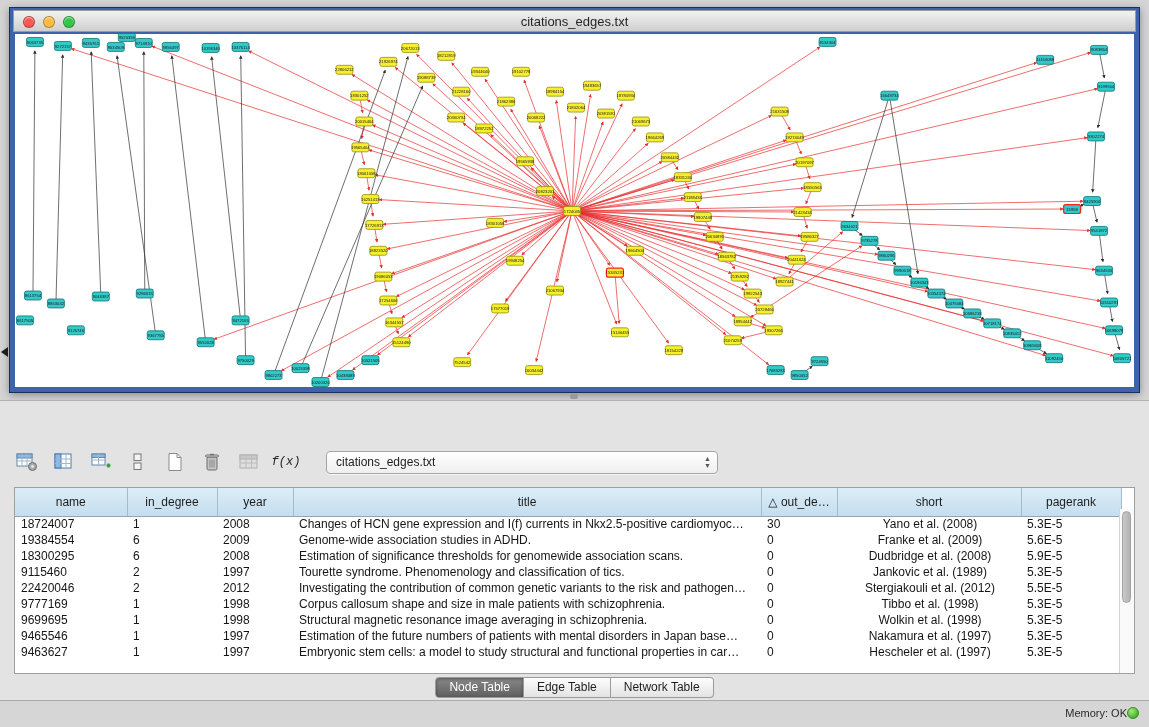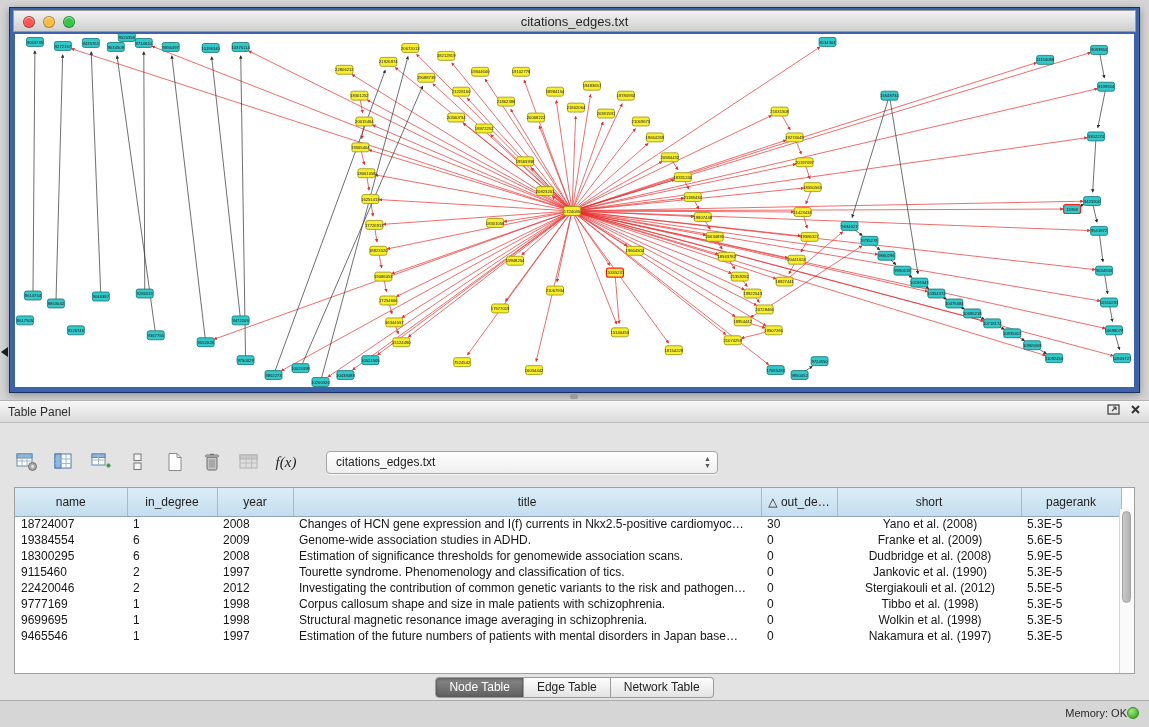--- a/index.html
+++ b/index.html
@@ -30,21 +30,21 @@
     background:#e3e3e3; border-top:1px solid #b2b2b2; }
   .panel-titlebar { position:absolute; left:0; top:0; right:0; height:22px;
     background:linear-gradient(#f7f7f7,#dbdbdb); border-bottom:1px solid #bdbdbd; }
   .panel-title { position:absolute; left:8px; top:4px; font-size:12px; color:#2c2c2c; }
   .panel-actions { position:absolute; right:8px; top:3px; display:flex; gap:10px; align-items:center; }
   .panel-actions svg { display:block; }
 
   .toolbar { position:absolute; left:14px; top:46px; height:30px; display:flex; align-items:center; gap:11px; }
   .tool-btn { width:26px; height:26px; display:flex; align-items:center; justify-content:center;
     border-radius:4px; }
-  .fx-btn { font-family:Liberation Serif, serif; font-style:italic; font-size:15px; color:#222;
+  .fx-btn { font-family:Liberation Mono, monospace; font-style:italic; font-size:12px; color:#222;
     padding:2px 6px; }
   .combo { margin-left:16px; width:392px; height:23px; border:1px solid #a5a5a5; border-radius:4px;
     background:linear-gradient(#ffffff,#efefef); position:relative; font-size:12px; color:#1c1c1c;
     display:flex; align-items:center; padding:0 22px 0 9px; box-shadow:0 1px 0 rgba(255,255,255,.7); }
   .combo .arrows { position:absolute; right:6px; top:3px; display:flex; flex-direction:column; line-height:7px;
     font-size:7px; color:#555; }
 
   .table-wrap { position:absolute; left:14px; top:86px; width:1121px; height:187px;
     background:#ffffff; border:1px solid #9f9f9f; }
   table.datatable { border-collapse:collapse; table-layout:fixed; width:1106px; }
@@ -715,32 +715,20 @@
           </g>
         </g>
     </svg>
   </div>
 </div>
 
 <div class="edge-marker-left"></div>
 <div class="split-grip"></div>
 
 <div class="table-panel">
-  <div class="panel-titlebar">
-    <span class="panel-title">Table Panel</span>
-    <span class="panel-actions">
-      <svg width="13" height="11">
-        <rect x="1" y="1" width="11" height="9" fill="none" stroke="#444" stroke-width="1.3"></rect>
-        <path d="M5 7 L9 3 M9 3 L6 3 M9 3 L9 6" stroke="#444" stroke-width="1.1" fill="none"></path>
-      </svg>
-      <svg width="11" height="11">
-        <path d="M2 2 L9 9 M9 2 L2 9" stroke="#333" stroke-width="2"></path>
-      </svg>
-    </span>
-  </div>
 
   <div class="toolbar">
     <span class="tool-btn">
       <svg width="22" height="20">
         <rect x="1" y="2" width="15" height="12" fill="#ffffff" stroke="#6688aa"></rect>
         <rect x="1" y="2" width="15" height="4" fill="#8db8e4" stroke="#6688aa"></rect>
         <path d="M6 2 V14 M11 2 V14 M1 9 H16" stroke="#9db7cc" stroke-width="1"></path>
         <circle cx="16.5" cy="14.5" r="4" fill="#a9a9a9" stroke="#6e6e6e"></circle>
         <circle cx="16.5" cy="14.5" r="1.4" fill="#e9e9e9"></circle>
       </svg>
@@ -846,21 +834,21 @@
             <td class="al-left">0</td>
             <td class="al-center">Dudbridge et al. (2008)</td>
             <td class="al-left">5.9E-5</td>
           </tr>
           <tr>
             <td class="al-left">9115460</td>
             <td class="al-left">2</td>
             <td class="al-left">1997</td>
             <td class="al-left">Tourette syndrome. Phenomenology and classification of tics.</td>
             <td class="al-left">0</td>
-            <td class="al-center">Jankovic et al. (1990)</td>
+            <td class="al-center">Jankovic et al. (1989)</td>
             <td class="al-left">5.3E-5</td>
           </tr>
           <tr>
             <td class="al-left">22420046</td>
             <td class="al-left">2</td>
             <td class="al-left">2012</td>
             <td class="al-left">Investigating the contribution of common genetic variants to the risk and pathogen…</td>
             <td class="al-left">0</td>
             <td class="al-center">Stergiakouli et al. (2012)</td>
             <td class="al-left">5.5E-5</td>
@@ -885,20 +873,29 @@
           </tr>
           <tr>
             <td class="al-left">9465546</td>
             <td class="al-left">1</td>
             <td class="al-left">1997</td>
             <td class="al-left">Estimation of the future numbers of patients with mental disorders in Japan base…</td>
             <td class="al-left">0</td>
             <td class="al-center">Nakamura et al. (1997)</td>
             <td class="al-left">5.3E-5</td>
           </tr>
+          <tr>
+            <td class="al-left">9463627</td>
+            <td class="al-left">1</td>
+            <td class="al-left">1997</td>
+            <td class="al-left">Embryonic stem cells: a model to study structural and functional properties in car…</td>
+            <td class="al-left">0</td>
+            <td class="al-center">Hescheler et al. (1997)</td>
+            <td class="al-left">5.3E-5</td>
+          </tr>
         </tbody>
     </table>
     <div class="vscroll">
       <div class="thumb"></div>
     </div>
   </div>
 
   <div class="footer-tabs">
     <span class="ftab selected">Node Table</span>
     <span class="ftab">Edge Table</span>

